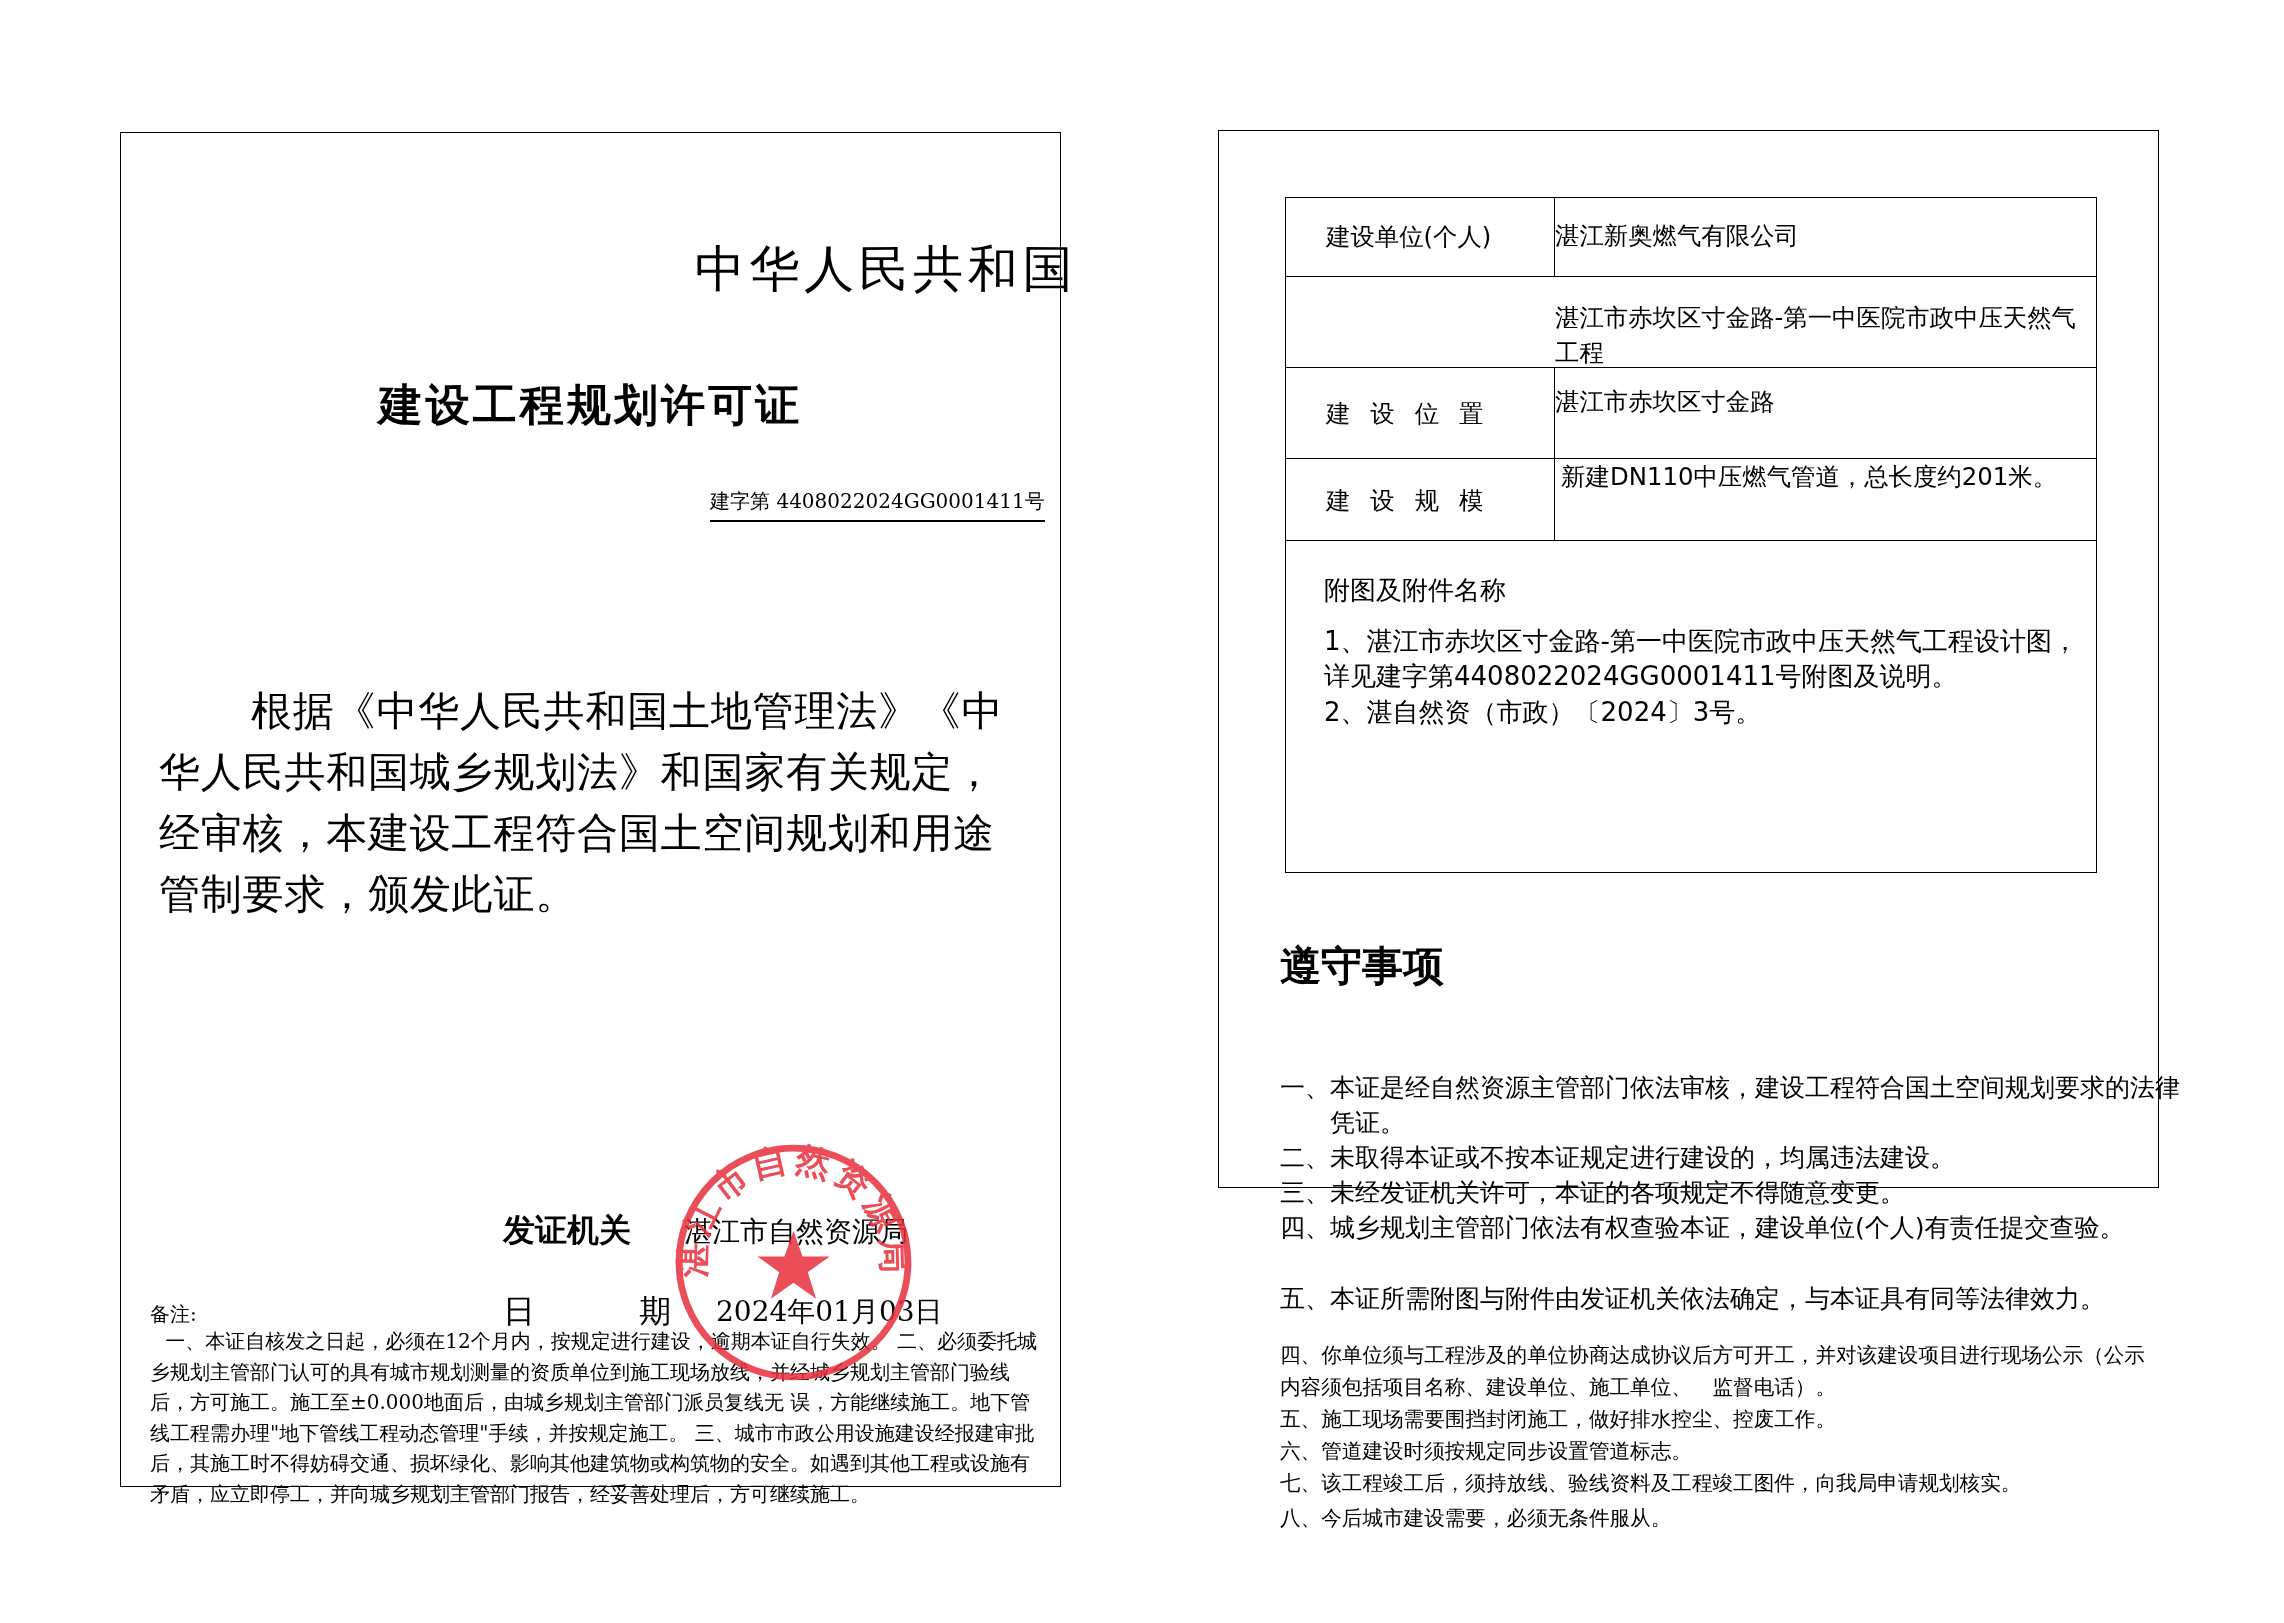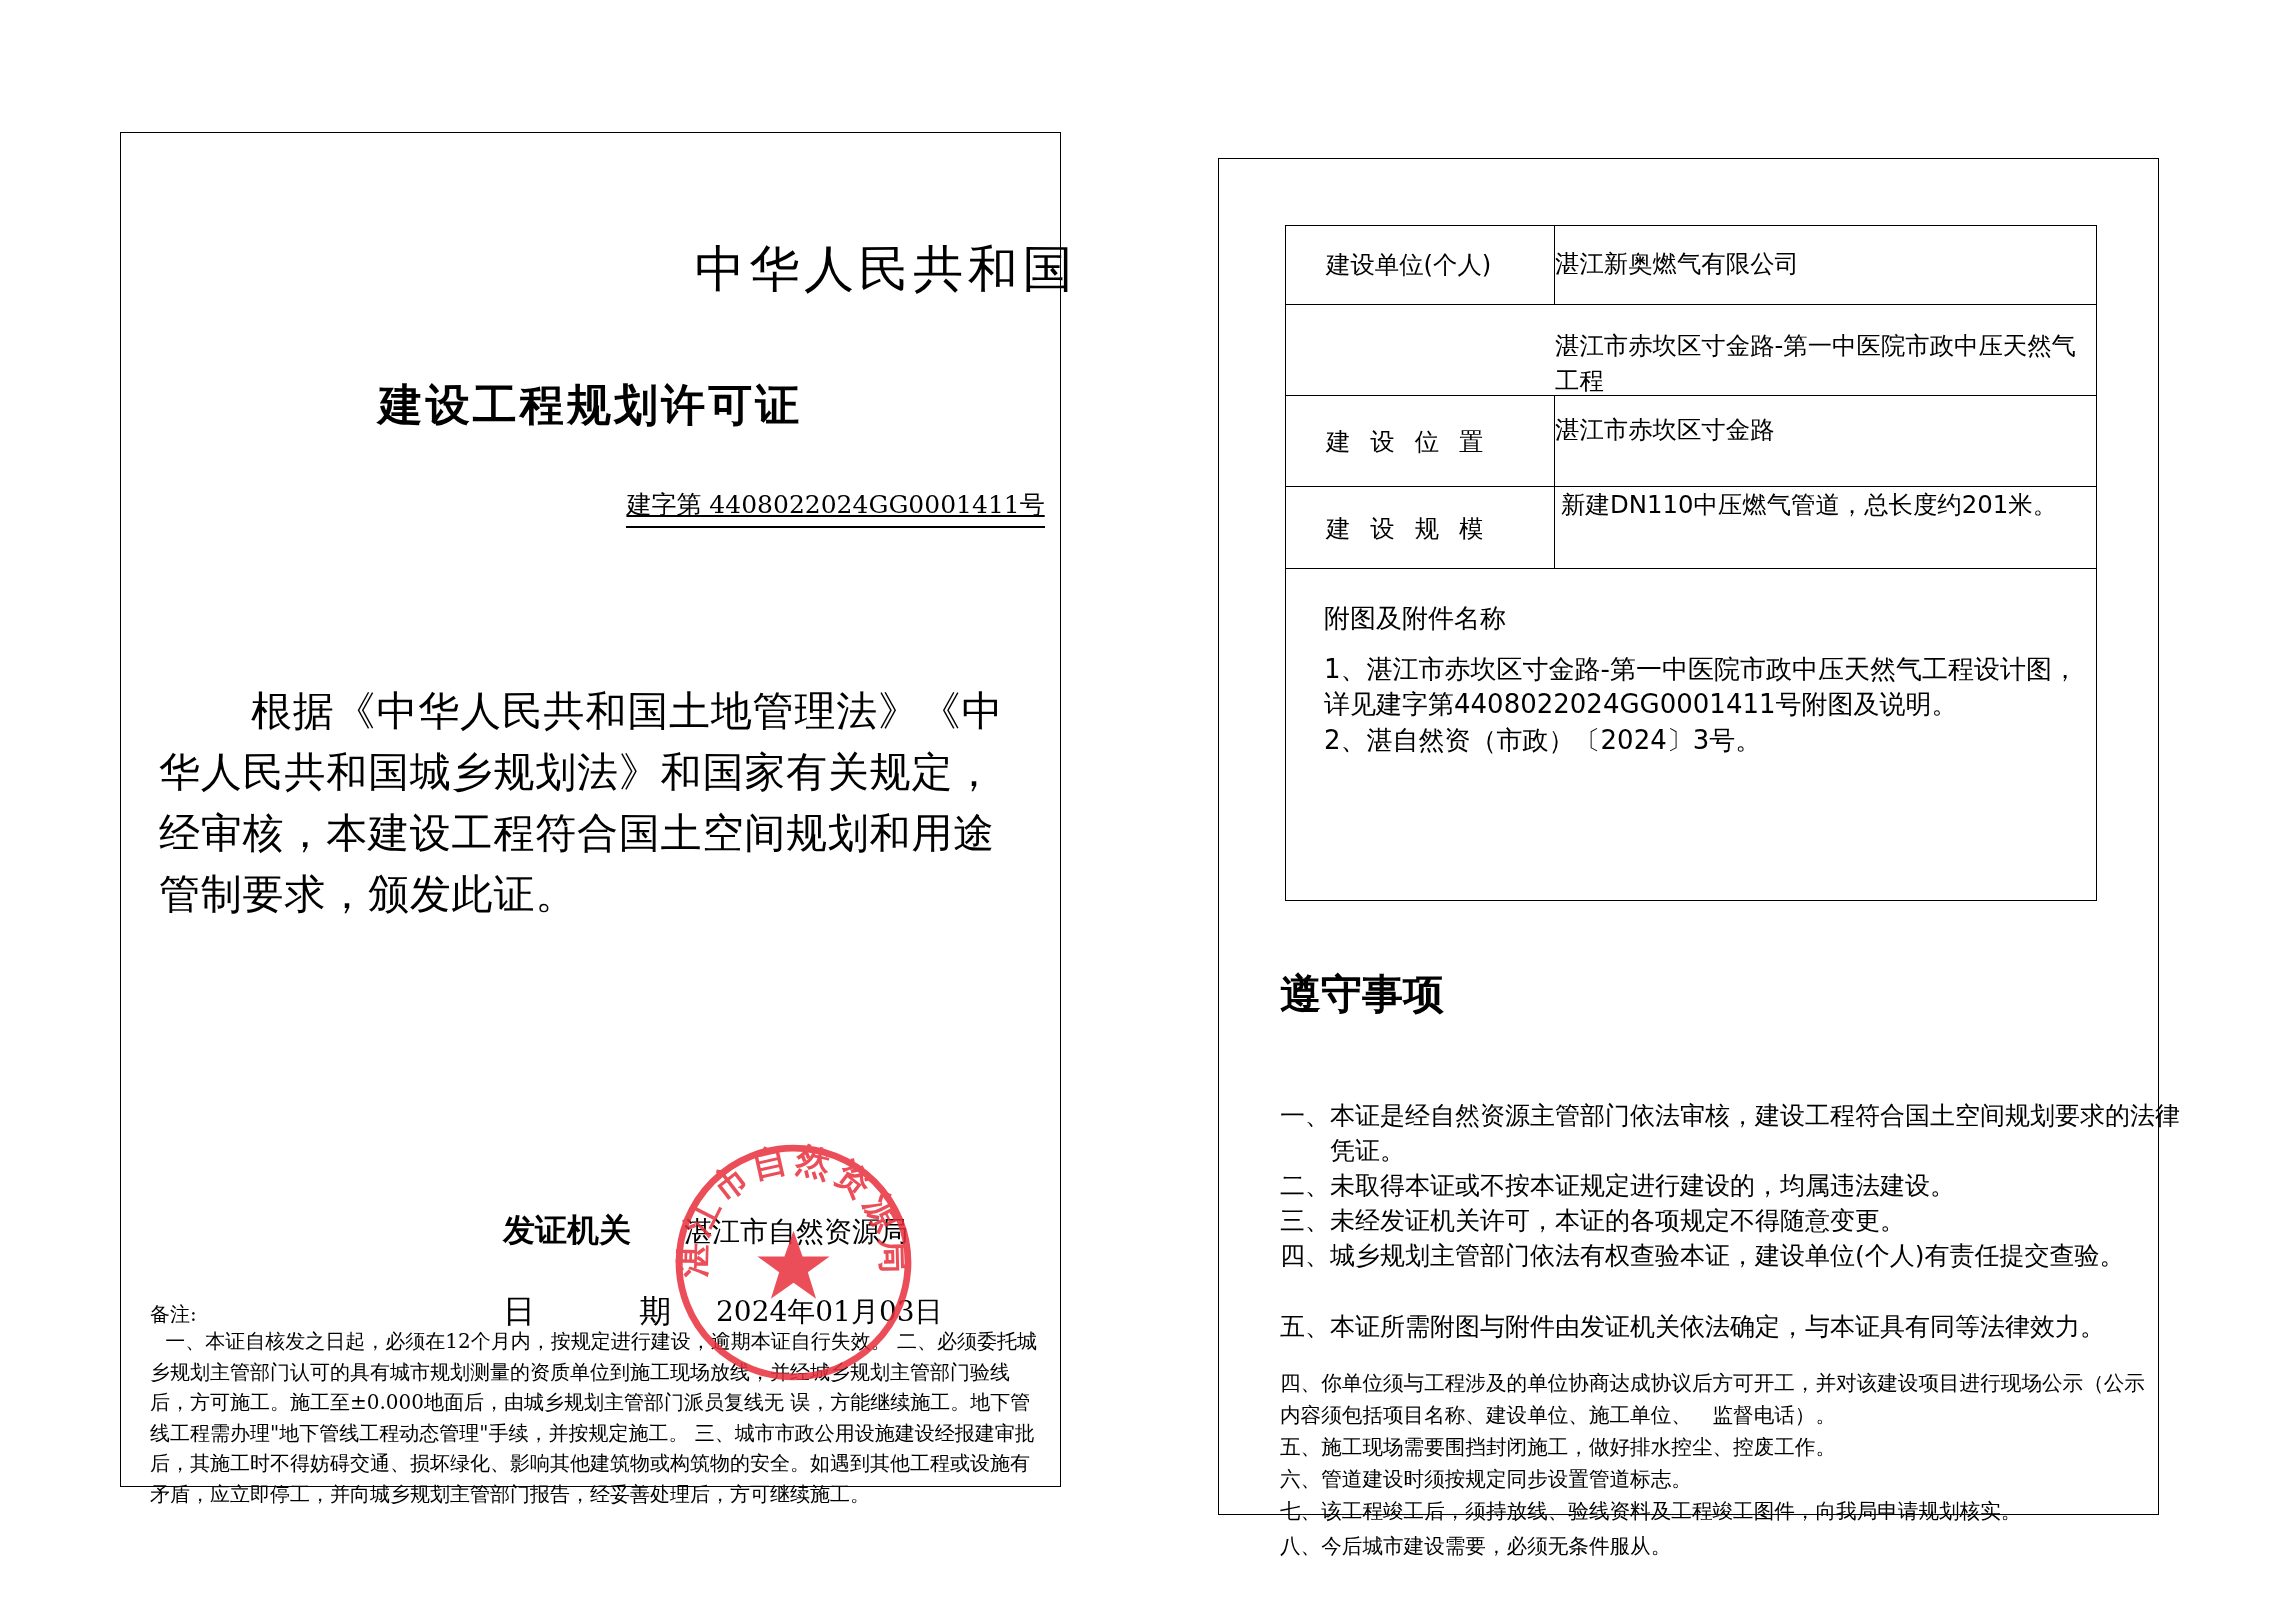--- a/index.html
+++ b/index.html
@@ -1,28 +1,28 @@
 <!DOCTYPE html>
 <html style="font-size:12.2px"><head>
 <meta charset="utf-8">
 <style>
   html, body { margin:0; padding:0; background:#ffffff; }
   body { width:2284px; height:1624px; position:relative; overflow:hidden;
          font-family:"DejaVu Sans", sans-serif; color:#000; }
   .page { position:absolute; border:1.5px solid #000; box-sizing:border-box; background:#fff; }
   #page-left  { left:120px;  top:132px; width:941px; height:1355px; }
-  #page-right { left:1218px; top:130px; width:941px; height:1357px;margin-top:28px; }
+  #page-right { left:1218px; top:130px; width:941px; height:1058px; }
 
   .abs { position:absolute; white-space:nowrap; }
   .serif { font-family:"DejaVu Serif", serif; }
 
   
   .country { left:17px; width:100%; top:103px; text-align:right; font-size:50px; letter-spacing:4.6px; }
   .cert-title { left:0; width:100%; top:243px; text-align:center; font-size:44px; font-weight:bold; letter-spacing:3.1px; }
-  .cert-no { right:15.3px; top:355px; font-size:25px; border-bottom:2.3px solid #000; padding:0 0 4.6px 0;text-decoration:underline; }
+  .cert-no { right:15.3px; top:355px; font-size:20px; border-bottom:2.3px solid #000; padding:0 0 4.6px 0; }
   .main-para { left:38px; top:548px; width:870px; white-space:normal; font-size:41px; line-height:61px; letter-spacing:0.8px; text-indent:92px; }
   .issuer-label { left:382px; top:1076px; font-size:32px; font-weight:bold; }
   .issuer-value { left:563px; top:1080px; font-size:28px; }
   .date-label { left:382px; top:1157px; font-size:32px; }
   .date-label span { display:inline-block; }
   .date-value { left:595px; top:1160px; font-size:28px; }
   .remark-label { left:29px; top:1168px; font-size:20px; }
   .remark-text { left:29px; top:1193px; width:889px; white-space:normal; font-size:20px; line-height:30.5px; text-indent:15.3px; }
 
   .stamp { position:absolute; left:552px; top:1009px; width:241px; height:241px; pointer-events:none; opacity:0.85; }

